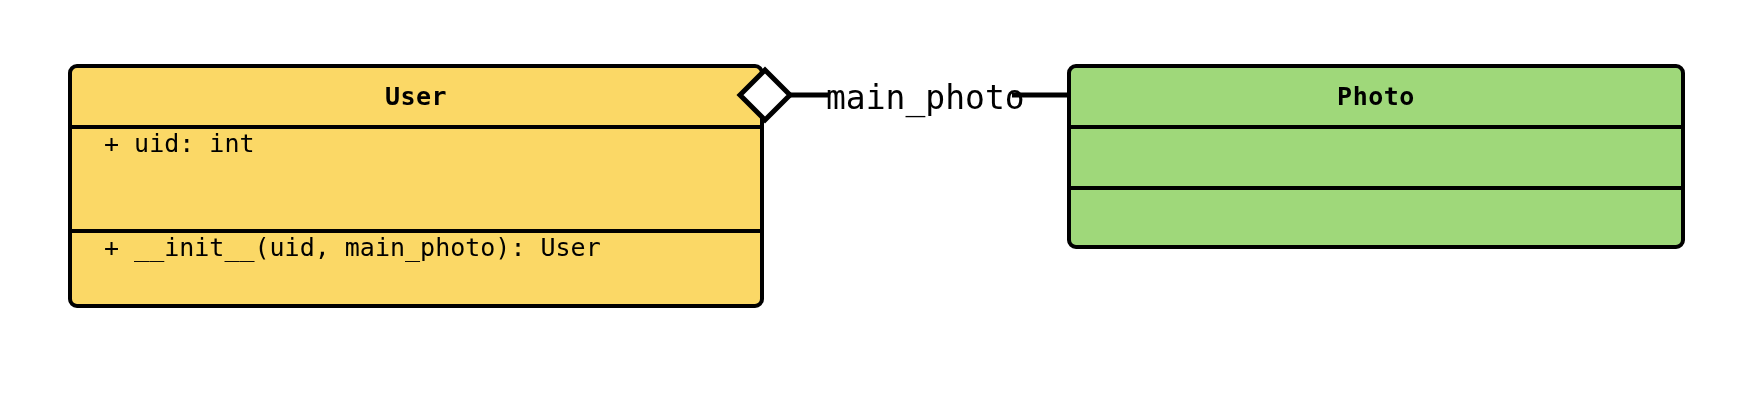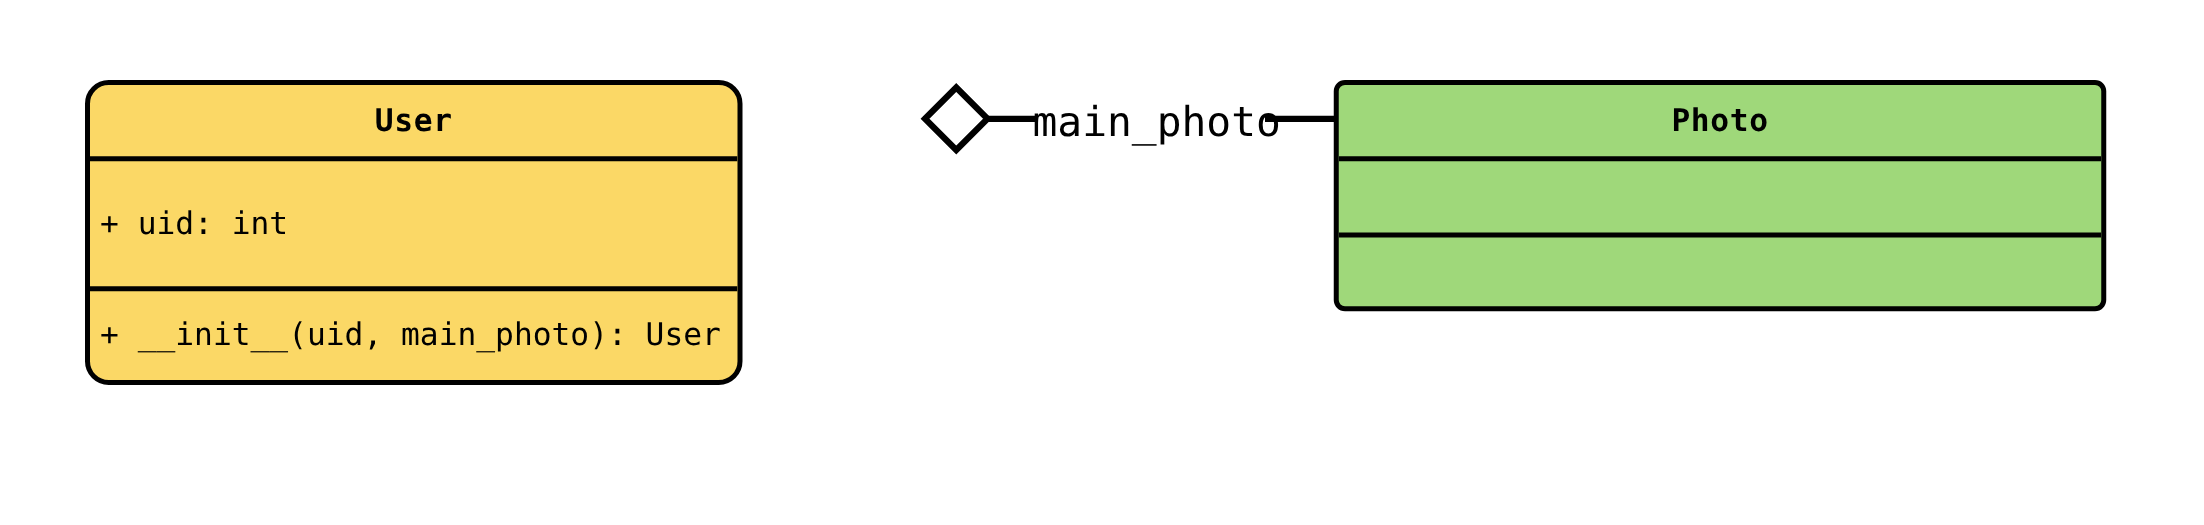--- a/index.html
+++ b/index.html
@@ -47,40 +47,40 @@
   .uml-title {
     text-align: center;
     font-weight: bold;
     font-size: 25px;
     letter-spacing: 0.5px;
     color: #000000;
     line-height: 1.1;
   }
 
   .uml-members {
-    padding-left: 8px;
+    padding-left: 32px;
+    justify-content: space-between;
   }
   .member-line {
     font-size: 25px;
     color: #000000;
     line-height: 1.22;
     white-space: pre;
   }
   .member-line b {
     font-weight: bold;
   }
 
   
   #class-user {
     left: 68px;
     top: 64px;
-    width: 526px;
+    width: 696px;
     height: 244px;
     background: #fbd866;
-    border-radius: 19px;
   }
   #class-user .c-title   { height: 61px; }
   #class-user .c-attrs   { height: 104px; }
   #class-user .c-methods { height: 71px; }
 
   
   #class-photo {
     left: 1067px;
     top: 64px;
     width: 618px;

